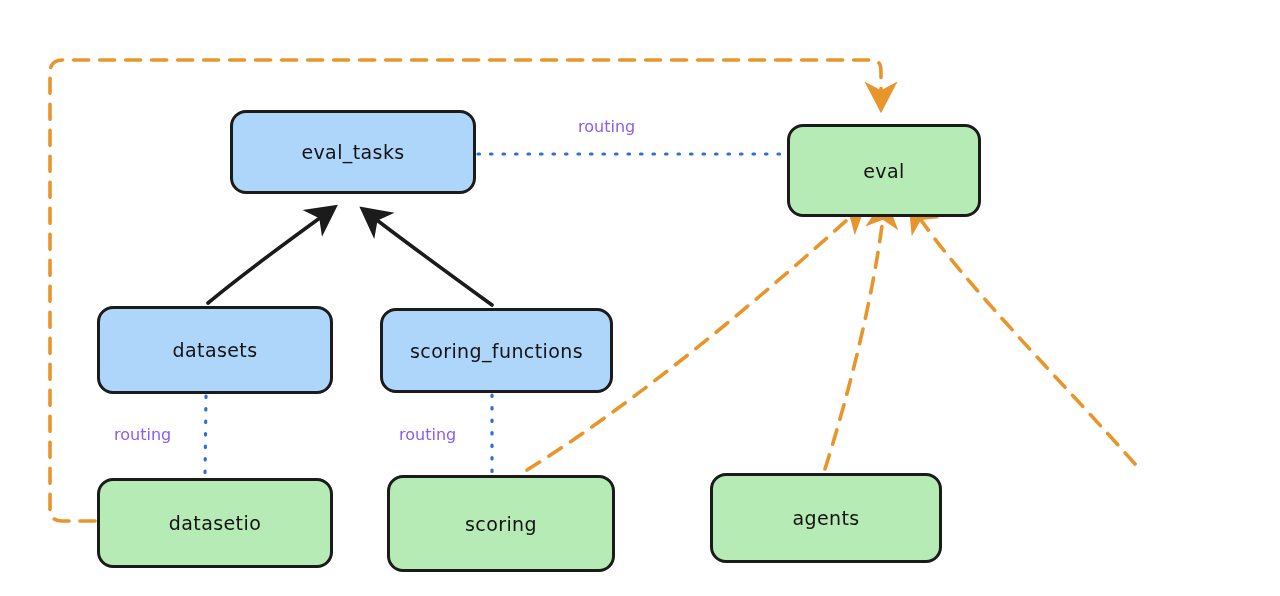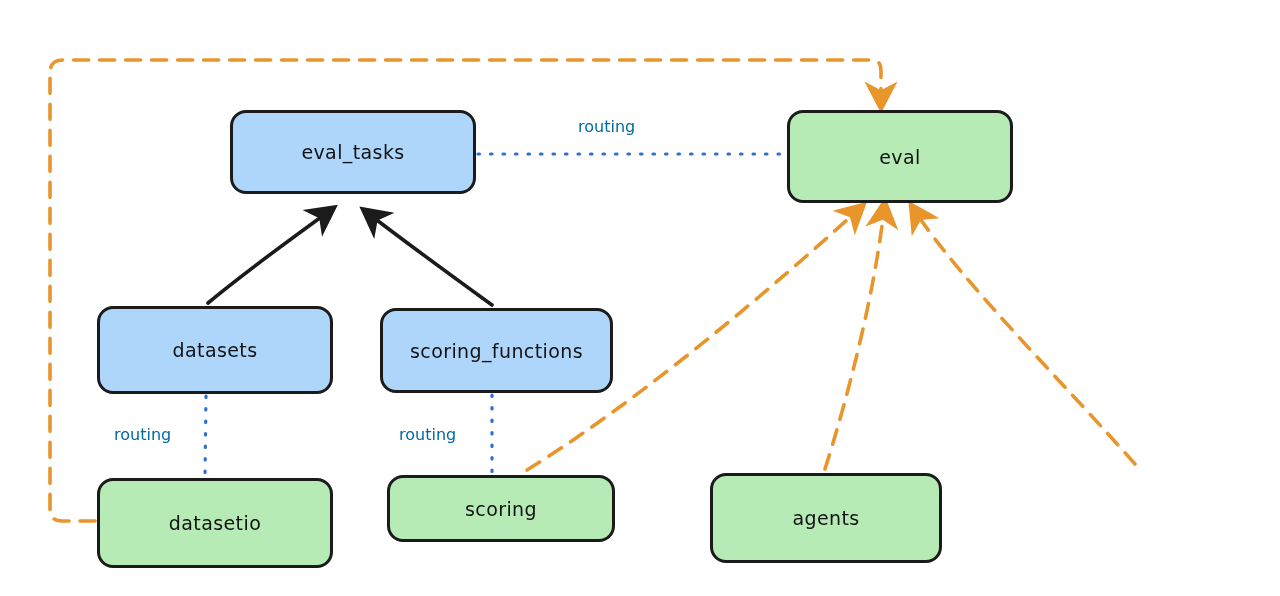--- a/index.html
+++ b/index.html
@@ -41,21 +41,21 @@
     font-size: 19px;
     color: #121212;
     letter-spacing: 0.4px;
     white-space: nowrap;
     pointer-events: none;
   }
   .edge-label {
     position: absolute;
     font-family: "DejaVu Sans", sans-serif;
     font-size: 16px;
-    color: #0369a1;
+    color: #8b5cf6;
     white-space: nowrap;
     z-index: 6;
   }
 </style>
 </head>
 <body>
 
 <div id="canvas">
 
   <svg id="edges" viewBox="0 0 1280 596" xmlns="http://www.w3.org/2000/svg">
@@ -86,37 +86,37 @@
 
     <path d="M825,469 C850,390 875,290 884,209" fill="none" stroke="#e8952c" stroke-width="3.6" stroke-linecap="round" stroke-dasharray="15 11" marker-end="url(#arrow-orange)"></path>
 
     <path d="M1135,464 C1070,390 960,280 915,211" fill="none" stroke="#e8952c" stroke-width="3.6" stroke-linecap="round" stroke-dasharray="15 11" marker-end="url(#arrow-orange)"></path>
   </svg>
 
   <div class="node blue" style="left:230px; top:110px; width:246px; height:84px;">
     <span class="node-label">eval_tasks</span>
   </div>
 
-  <div class="node green" style="left:787px; top:110px; width:226px; height:93px;">
+  <div class="node green" style="left:787px; top:124px; width:194px; height:93px;">
     <span class="node-label">eval</span>
   </div>
 
   <div class="node blue" style="left:97px; top:306px; width:236px; height:88px;">
     <span class="node-label">datasets</span>
   </div>
 
   <div class="node green" style="left:97px; top:478px; width:236px; height:90px;">
     <span class="node-label">datasetio</span>
   </div>
 
   <div class="node blue" style="left:380px; top:308px; width:233px; height:85px;">
     <span class="node-label">scoring_functions</span>
   </div>
 
-  <div class="node green" style="left:387px; top:475px; width:228px; height:67px;">
+  <div class="node green" style="left:387px; top:475px; width:228px; height:97px;">
     <span class="node-label">scoring</span>
   </div>
 
   <div class="node green" style="left:710px; top:473px; width:232px; height:90px;">
     <span class="node-label">agents</span>
   </div>
 
 
   <div class="edge-label" style="left:578px; top:117px;">routing</div>
 

